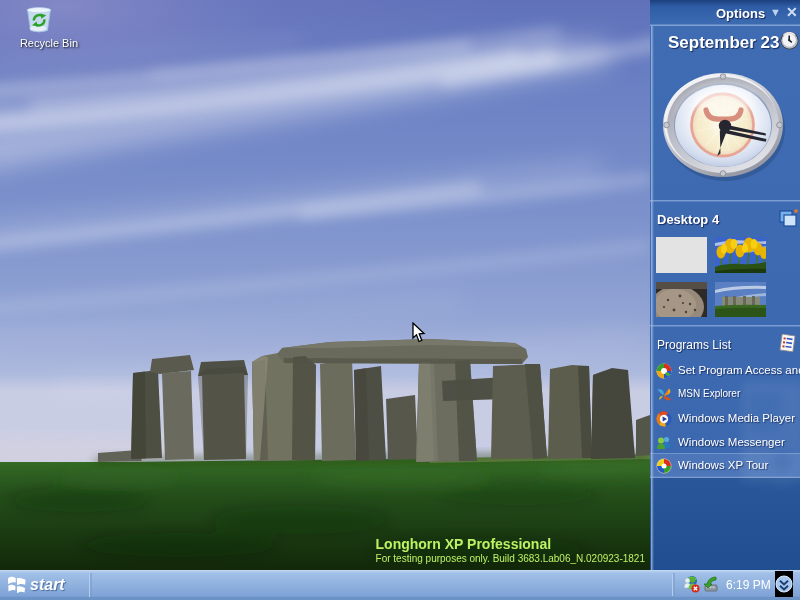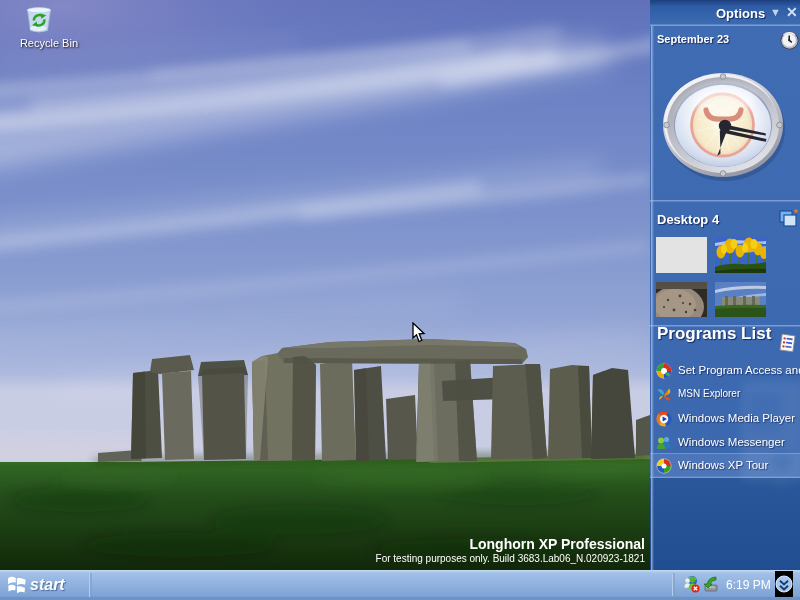--- a/index.html
+++ b/index.html
@@ -129,21 +129,21 @@
 <path d="M9.8 13.5 A 5.6 5.6 0 0 1 18.6 9.0"></path>
 <path d="M20.4 12.3 A 5.6 5.6 0 0 1 11.4 17.3"></path>
 </g>
 <g fill="#2ba32b">
 <path d="M16.6 6.6 L22.2 8.2 L17.4 11.8 Z"></path>
 <path d="M13.6 19.6 L8.0 18.2 L12.6 14.4 Z"></path>
 </g>
 </svg>
 <div class="abs" style="left:0px;top:37px;width:78px;text-align:right;color:#fff;font-size:11px;text-shadow:1px 1px 2px rgba(0,0,0,0.9)">Recycle Bin</div>
 
-<div class="abs" style="right:155px;top:536px;text-align:right;color:#ffffff;">
+<div class="abs" style="right:155px;top:536px;text-align:left;color:#bef264;">
 <div style="font-size:14px;font-weight:bold;">Longhorn XP Professional</div>
 <div style="font-size:10px;margin-top:1px;">For testing purposes only. Build 3683.Lab06_N.020923-1821</div>
 </div>
 
 <svg class="abs" style="left:412px;top:322px" width="14" height="22" viewBox="0 0 14 22">
 <path d="M1 1 L1 16 L4.5 12.8 L7 19.5 L9.8 18.4 L7.2 11.8 L12 11.5 Z" fill="#fff" stroke="#000" stroke-width="1.3"></path>
 </svg>
 
 <div id="sidebar">
 <svg width="150" height="570" viewBox="0 0 150 570">
@@ -302,36 +302,36 @@
  <rect x="102" y="296" width="3" height="11" fill="#666858"></rect>
  <path d="M65 306 q25 -2 51 -1 l0 3 q-26 -1 -51 1 Z" fill="#3a6a22"></path>
 </g>
 </g>
 </svg>
 
 
 <div class="abs" style="left:66px;top:6px;width:70px;color:#fff;font-size:13px;font-weight:bold;text-shadow:1px 1px 1px rgba(0,0,40,0.6)">Options</div>
 <div class="abs" style="left:120px;top:6px;color:#bcd2ee;font-size:11px">▼</div>
 <div class="abs" style="left:136px;top:4px;color:#cfe0f4;font-size:14px;font-weight:bold">✕</div>
-<div class="abs" style="left:7px;top:33px;color:#fff;font-size:11px;font-weight:bold;text-shadow:1px 1px 1px rgba(0,0,40,0.6)">September 23</div>
+<div class="abs" style="left:18px;top:33px;color:#fff;font-size:17px;font-weight:bold;text-shadow:1px 1px 1px rgba(0,0,40,0.6)">September 23</div>
 <svg class="abs" style="left:130px;top:31px" width="19" height="19" viewBox="0 0 19 19">
 <circle cx="9.5" cy="9.5" r="9" fill="#3a3a42"></circle>
 <circle cx="9.5" cy="9.5" r="8.2" fill="#b8bac2"></circle>
 <circle cx="9.2" cy="9.2" r="6.6" fill="#f2f3f6"></circle>
 <path d="M3.5 4 A 8 8 0 0 1 15 3.8" stroke="#ffffff" stroke-width="1.6" fill="none" opacity="0.8"></path>
 <path d="M9.2 9.2 L9.2 4.6 M9.2 9.2 L11.8 11.4" stroke="#1a1a22" stroke-width="1.5"></path>
 <circle cx="9.2" cy="9.2" r="1.1" fill="#1a1a22"></circle>
 </svg>
 <div class="abs" style="left:7px;top:212px;color:#ffffff;font-size:13px;font-weight:bold;text-shadow:1px 1px 1px rgba(0,0,40,0.6)">Desktop 4</div>
 <svg class="abs" style="left:129px;top:208px" width="19" height="20" viewBox="0 0 19 20">
 <rect x="1" y="3" width="12" height="11" fill="#7ab0e8" stroke="#1a50a0" stroke-width="1.2"></rect>
 <rect x="5" y="7" width="12" height="11" fill="#cfe4f8" stroke="#1a50a0" stroke-width="1.2"></rect>
 <circle cx="17" cy="3" r="1.8" fill="#e87820"></circle>
 </svg>
-<div class="abs" style="left:7px;top:324px;color:#fff;font-size:17px;font-weight:bold;text-shadow:1px 1px 1px rgba(0,0,40,0.6)">Programs List</div>
+<div class="abs" style="left:7px;top:338px;color:#fff;font-size:12px;font-weight:normal;text-shadow:1px 1px 1px rgba(0,0,40,0.6)">Programs List</div>
 <svg class="abs" style="left:128px;top:333px" width="20" height="20" viewBox="0 0 20 20">
 <g transform="rotate(8 10 10)">
 <rect x="3" y="2" width="13" height="16" fill="#f8f8f8" stroke="#888" stroke-width="0.8"></rect>
 <rect x="5" y="5" width="2" height="2" fill="#d03020"></rect>
 <rect x="8" y="5" width="6" height="1.6" fill="#3858c0"></rect>
 <rect x="5" y="9" width="2" height="2" fill="#d03020"></rect>
 <rect x="8" y="9" width="6" height="1.6" fill="#3858c0"></rect>
 <rect x="5" y="13" width="2" height="2" fill="#d03020"></rect>
 <rect x="8" y="13" width="6" height="1.6" fill="#3858c0"></rect>
 </g>

